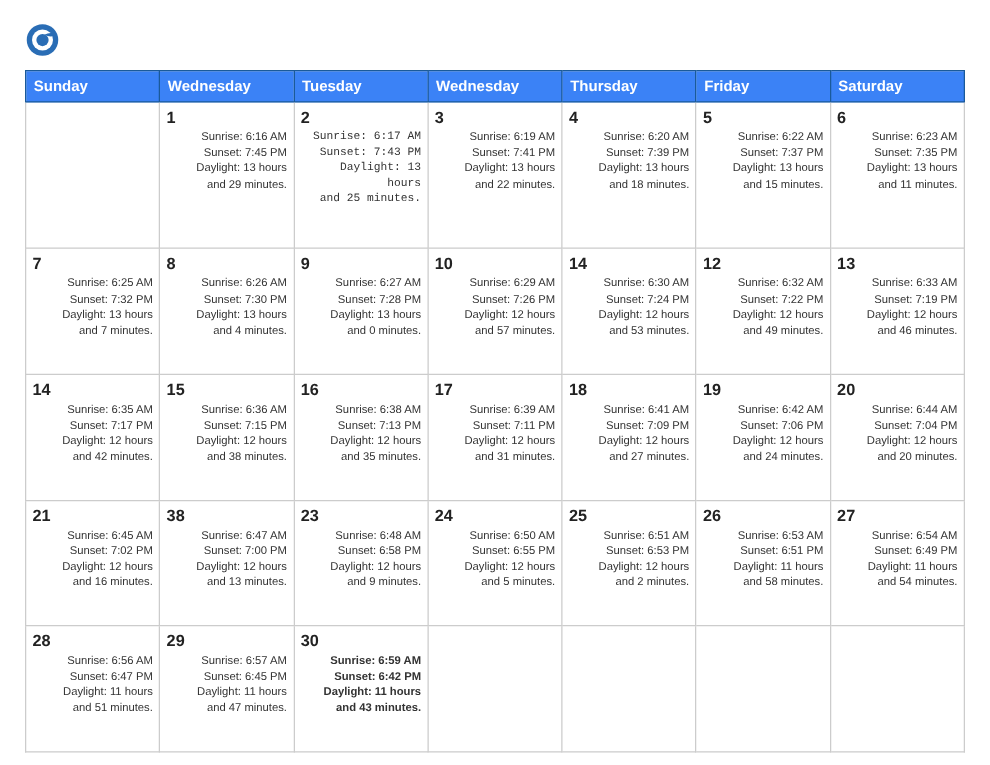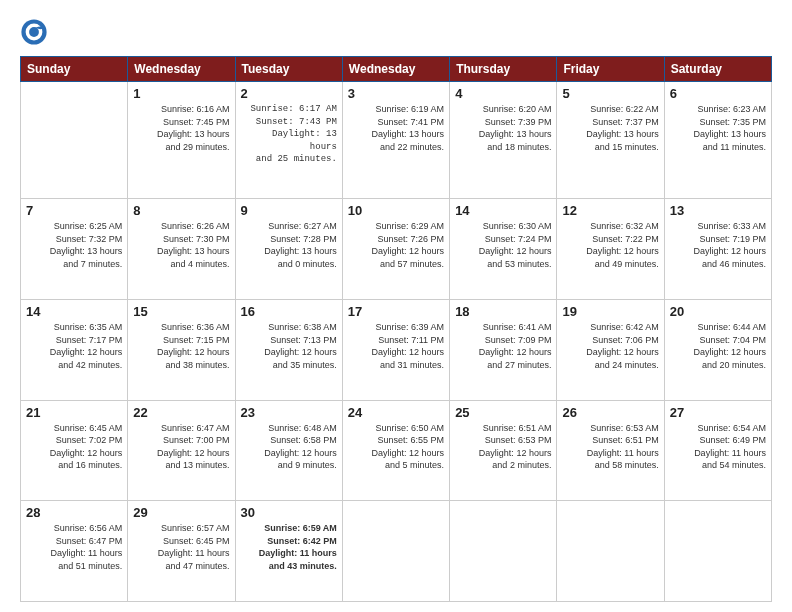--- a/index.html
+++ b/index.html
@@ -58,21 +58,21 @@
     .subtitle {
       font-size: 14px;
       color: #444;
     }
     .calendar {
       width: 100%;
       border-collapse: collapse;
       flex: 1;
     }
     .calendar th {
-      background-color: #7f1d1d;
+      background-color: #3b82f6;
       color: #fff;
       font-size: 12px;
       font-weight: bold;
       padding: 5px 6px;
       text-align: left;
       border: 1px solid #1a5a9a;
     }
     .calendar td {
       vertical-align: top;
       border: 1px solid #ccc;
@@ -286,21 +286,21 @@
         </tr>
         <tr>
           <td>
             <span class="day-number">21</span>
             <div class="day-info" style="white-space: pre-line;">Sunrise: 6:45 AM
 Sunset: 7:02 PM
 Daylight: 12 hours
 and 16 minutes.</div>
           </td>
           <td>
-            <span class="day-number">22</span>
+            <span class="day-number">38</span>
             <div class="day-info" style="white-space: pre-line;">Sunrise: 6:47 AM
 Sunset: 7:00 PM
 Daylight: 12 hours
 and 13 minutes.</div>
           </td>
           <td>
             <span class="day-number">23</span>
             <div class="day-info" style="white-space: pre-line;">Sunrise: 6:48 AM
 Sunset: 6:58 PM
 Daylight: 12 hours

